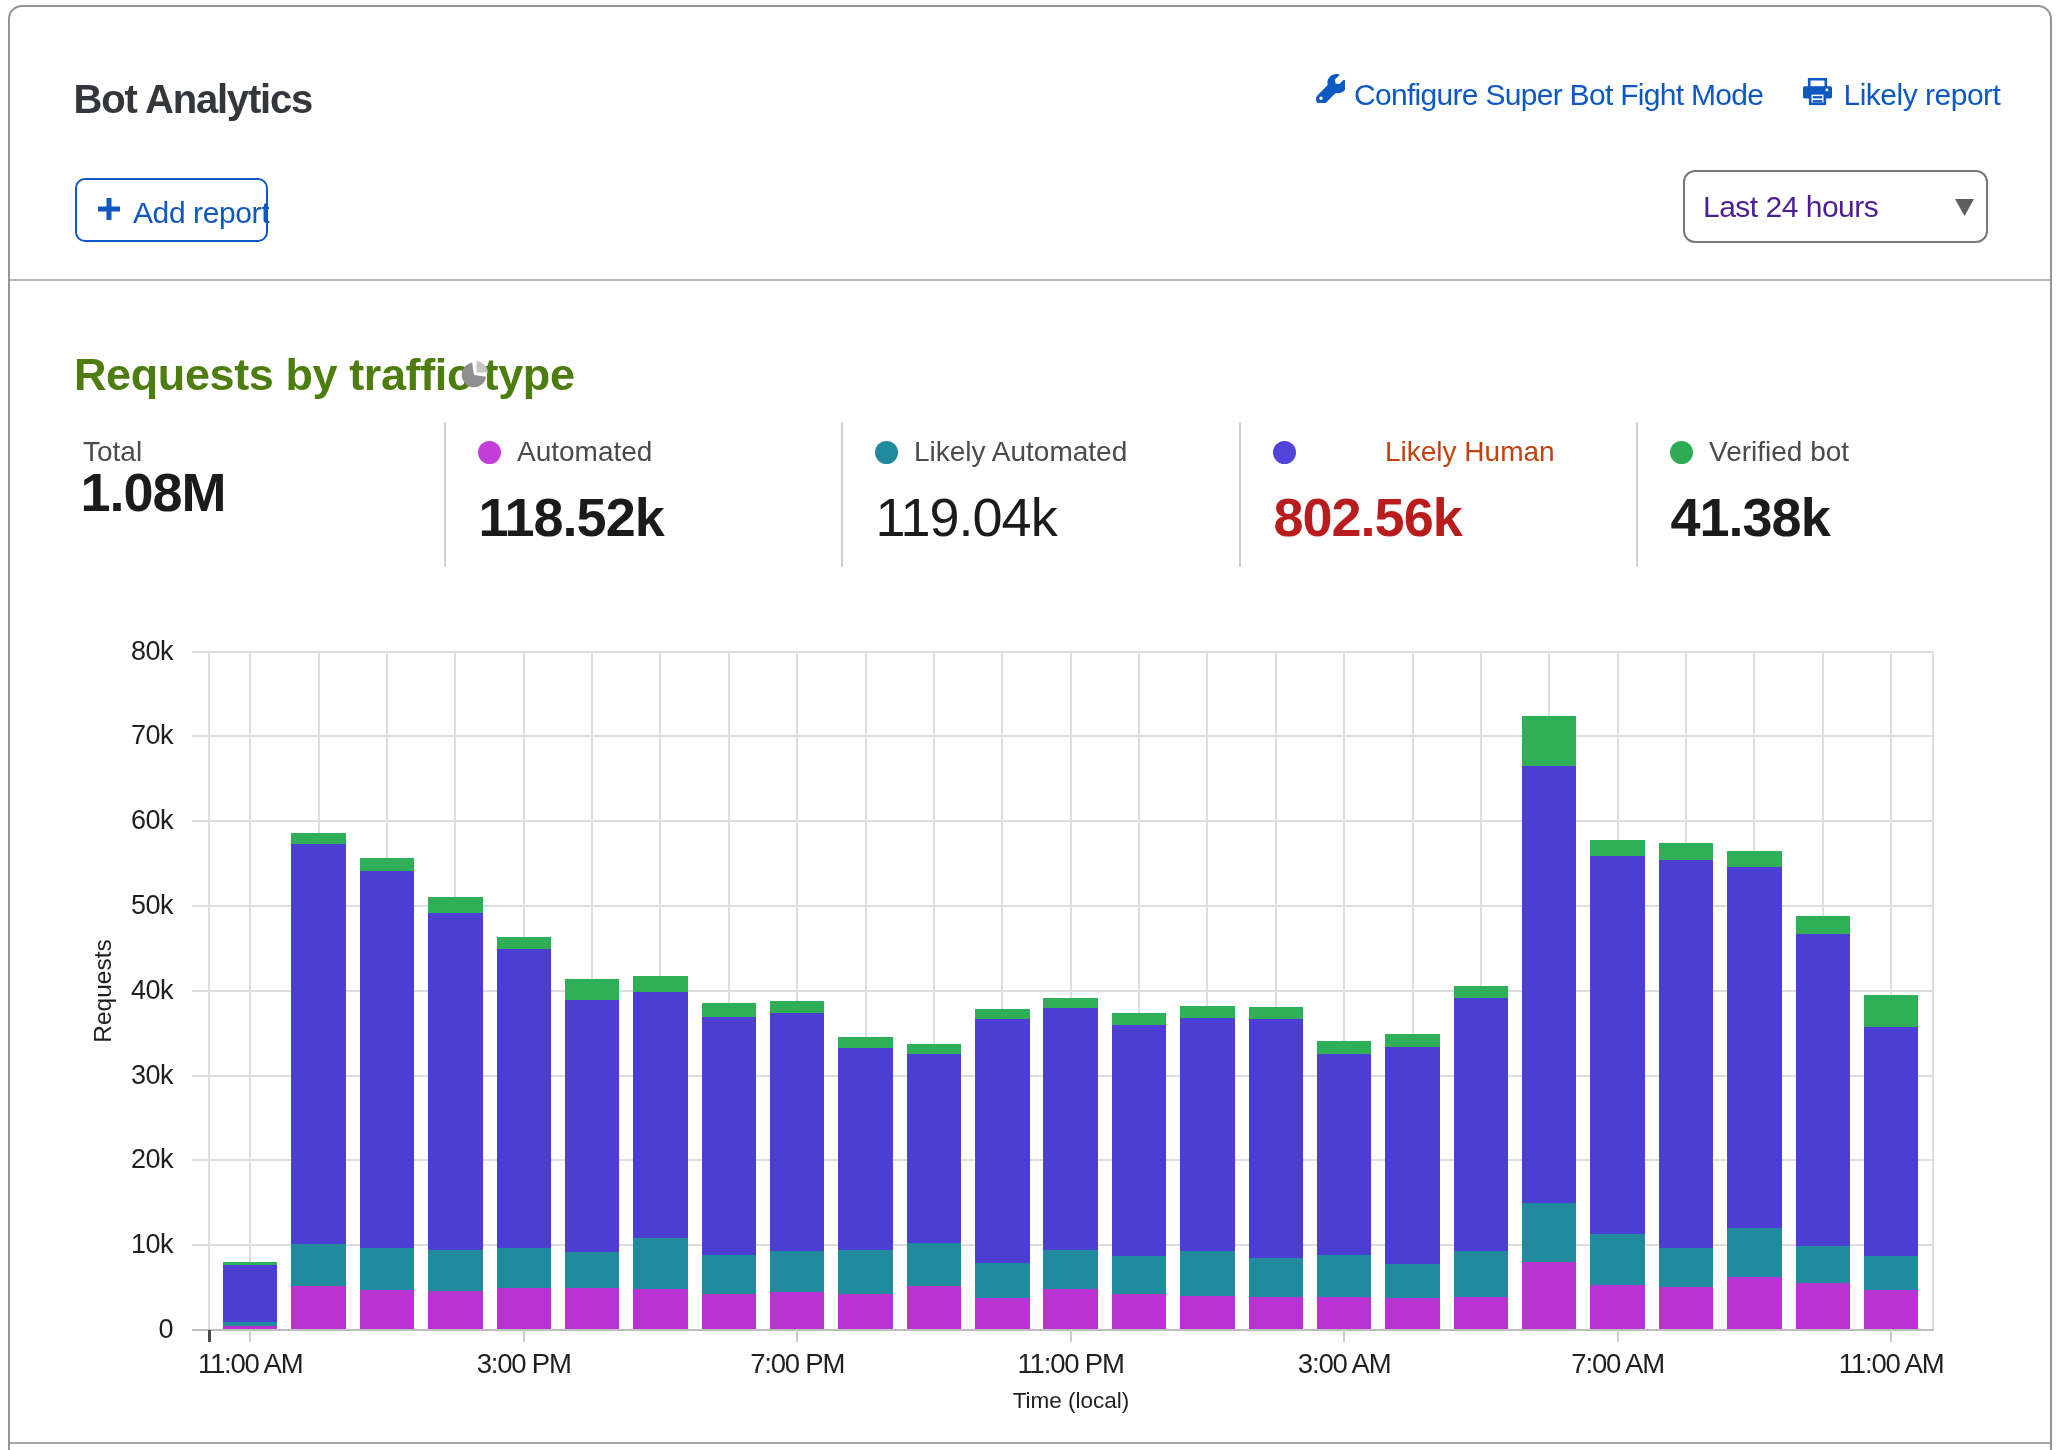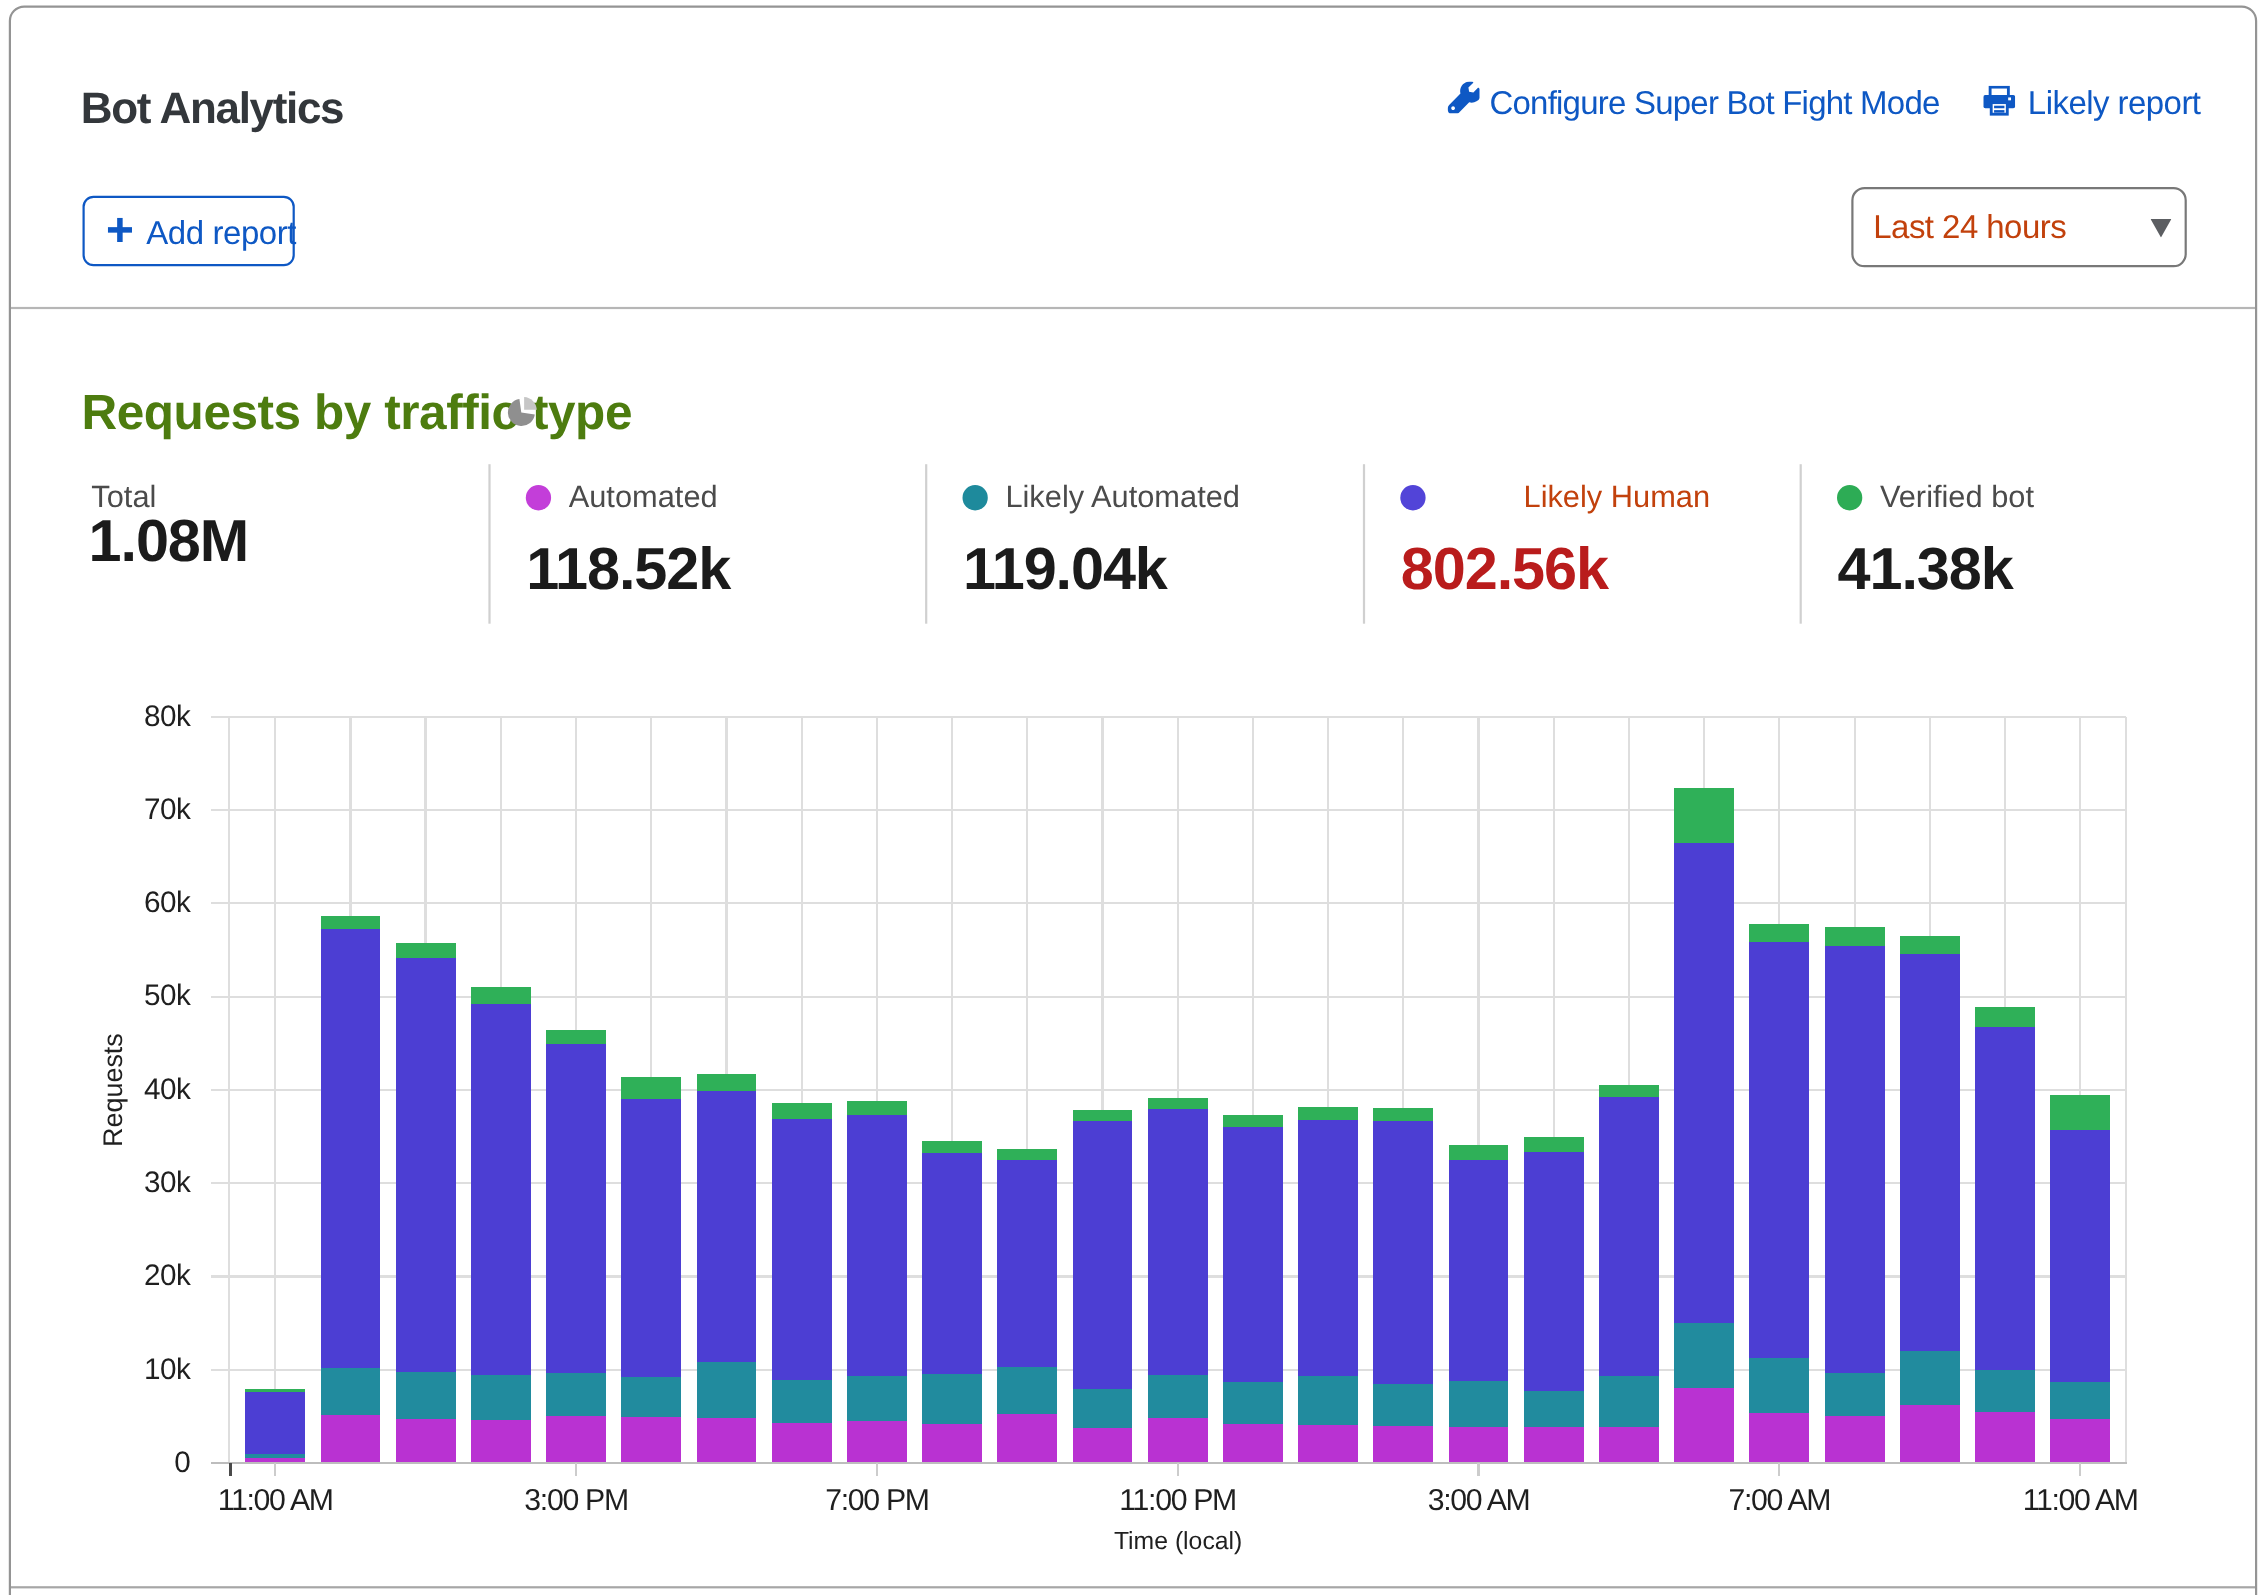--- a/index.html
+++ b/index.html
@@ -29,38 +29,38 @@
 <div style="position:absolute;left:1843.5px;top:80px;font-size:30px;line-height:30px;letter-spacing:-0.5px;color:#0e58c4">Likely report</div>
 
 <div style="position:absolute;left:75px;top:178px;width:193px;height:64px;border:2.5px solid #0e58c4;border-radius:10px"></div>
 <svg style="position:absolute;left:98px;top:198px" width="22" height="22" viewBox="0 0 22 22">
 <rect x="0" y="8.5" width="22" height="5" fill="#0e58c4"></rect>
     <rect x="8.5" y="0" width="5" height="22" fill="#0e58c4"></rect>
 </svg>
 <div style="position:absolute;left:133px;top:197.6px;font-size:30px;line-height:30px;letter-spacing:-0.4px;color:#0e58c4">Add report</div>
 
 <div style="position:absolute;left:1683px;top:170px;width:305px;height:73px;border:2px solid #787878;border-radius:12px"></div>
-<div style="position:absolute;left:1703px;top:191.6px;font-size:30px;line-height:30px;letter-spacing:-0.5px;color:#c2410c">Last 24 hours</div>
+<div style="position:absolute;left:1703px;top:191.6px;font-size:30px;line-height:30px;letter-spacing:-0.5px;color:#4c1d95">Last 24 hours</div>
 <svg style="position:absolute;left:1955px;top:199px" width="19" height="17" viewBox="0 0 19 17">
     <path d="M0 0 L19 0 L9.5 17 Z" fill="#5c5e62"></path>
   </svg>
 
 <div style="position:absolute;left:74px;top:357.8px;font-size:45px;line-height:33px;font-weight:700;letter-spacing:-0.4px;color:#4d7c0f">Requests by traffic type</div>
 <svg style="position:absolute;left:459px;top:360px" width="30" height="30" viewBox="0 0 30 30">
 <path d="M13.2 2.8 A 12.3 12.3 0 1 0 27.2 16.8 L 14.9 15.1 Z" fill="#8f8f8f"></path>
 <path d="M17.5 1.0 A 12.3 12.3 0 0 1 29.0 12.5 L 17.5 12.5 Z" fill="#c6c6c6"></path>
 </svg>
 <div style="position:absolute;left:83px;top:437.8px;font-size:28px;line-height:28px;color:#4b4b4b">Total</div>
 <div style="position:absolute;left:80.5px;top:465px;font-size:54px;line-height:54px;font-weight:700;letter-spacing:-1px;color:#1b1b1b">1.08M</div>
 <div style="position:absolute;left:478px;top:441px;width:23px;height:23px;border-radius:50%;background:#c33ed9"></div>
 <div style="position:absolute;left:517px;top:437.8px;font-size:28px;line-height:28px;color:#4b4b4b">Automated</div>
 <div style="position:absolute;left:478.5px;top:489.5px;font-size:54px;line-height:54px;font-weight:700;letter-spacing:-1px;color:#1b1b1b">118.52k</div>
 <div style="position:absolute;left:875px;top:441px;width:23px;height:23px;border-radius:50%;background:#1e8a9c"></div>
 <div style="position:absolute;left:914px;top:437.8px;font-size:28px;line-height:28px;color:#4b4b4b">Likely Automated</div>
-<div style="position:absolute;left:875.5px;top:489.5px;font-size:54px;line-height:54px;font-weight:700;letter-spacing:-1px;color:#1b1b1b">119.04k</div>
+<div style="position:absolute;left:875.5px;top:489.5px;font-size:54px;line-height:54px;font-weight:400;letter-spacing:-1px;color:#1b1b1b">119.04k</div>
 <div style="position:absolute;left:1273px;top:441px;width:23px;height:23px;border-radius:50%;background:#5244d8"></div>
 <div style="position:absolute;left:1385px;top:437.8px;font-size:28px;line-height:28px;color:#c2410c">Likely Human</div>
 <div style="position:absolute;left:1273.5px;top:489.5px;font-size:54px;line-height:54px;font-weight:700;letter-spacing:-1px;color:#b91c1c">802.56k</div>
 <div style="position:absolute;left:1670px;top:441px;width:23px;height:23px;border-radius:50%;background:#2dac55"></div>
 <div style="position:absolute;left:1709px;top:437.8px;font-size:28px;line-height:28px;color:#4b4b4b">Verified bot</div>
 <div style="position:absolute;left:1670.5px;top:489.5px;font-size:54px;line-height:54px;font-weight:700;letter-spacing:-1px;color:#1b1b1b">41.38k</div>
 <div style="position:absolute;left:444px;top:422px;width:2px;height:145px;background:#d0d0d0"></div>
 <div style="position:absolute;left:841.4px;top:422px;width:2px;height:145px;background:#d0d0d0"></div>
 <div style="position:absolute;left:1238.8px;top:422px;width:2px;height:145px;background:#d0d0d0"></div>
 <div style="position:absolute;left:1636.2px;top:422px;width:2px;height:145px;background:#d0d0d0"></div>

